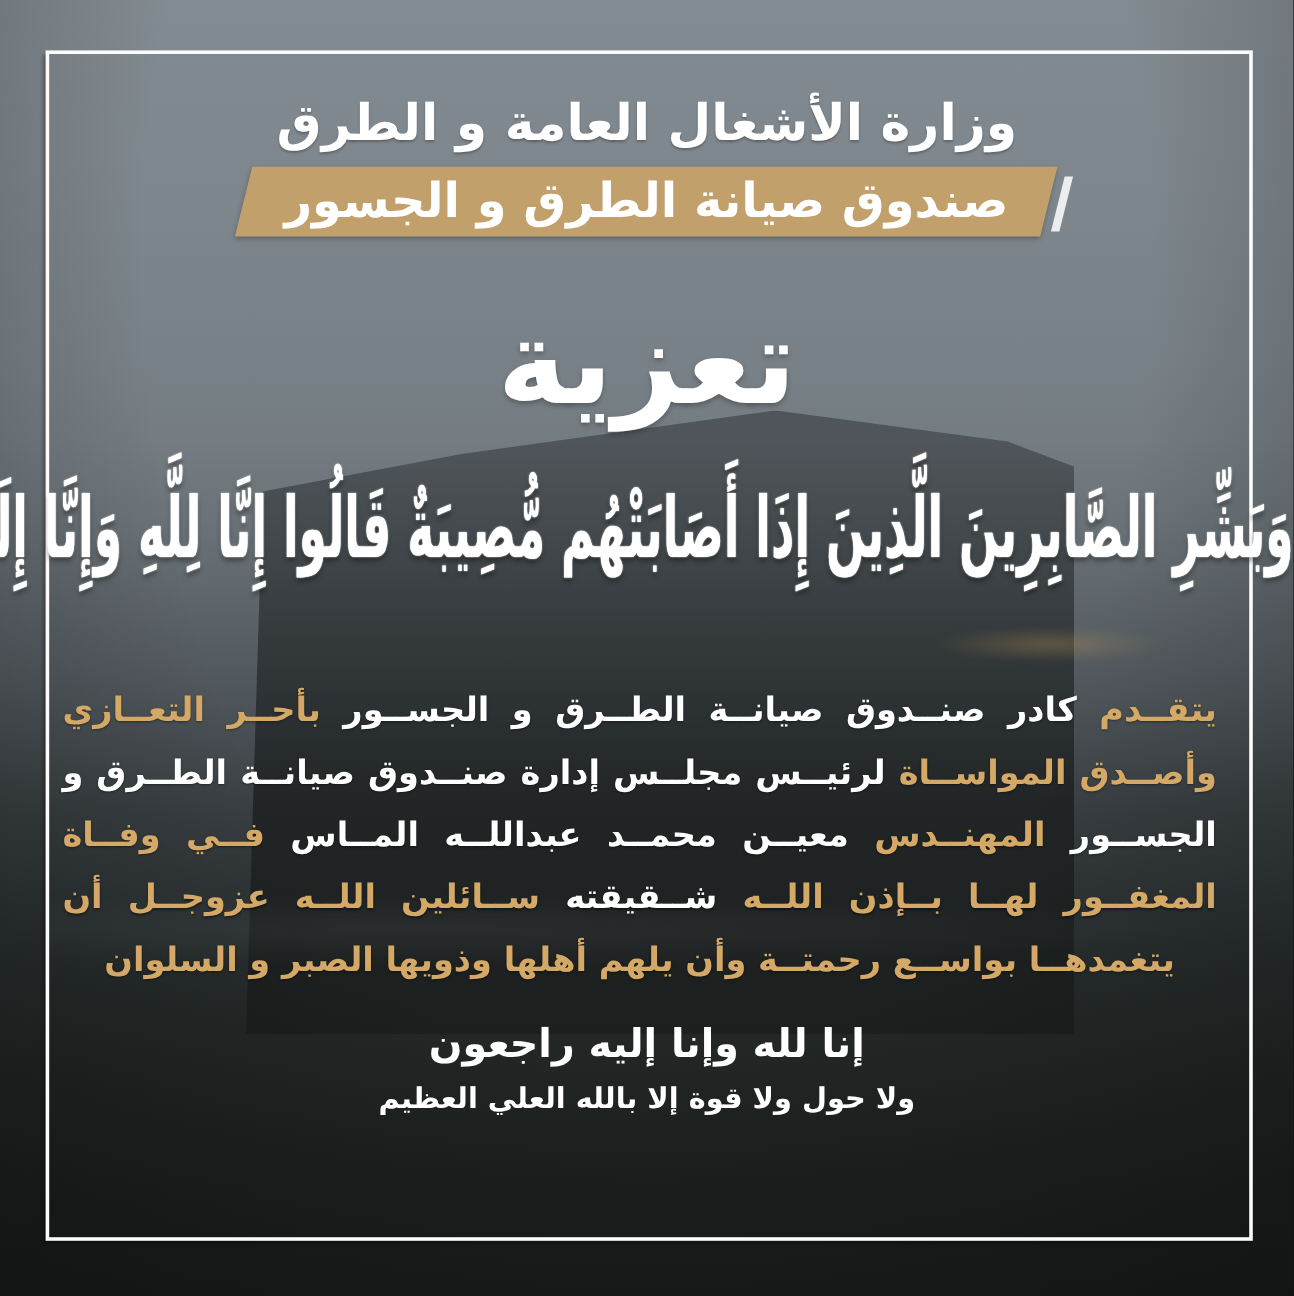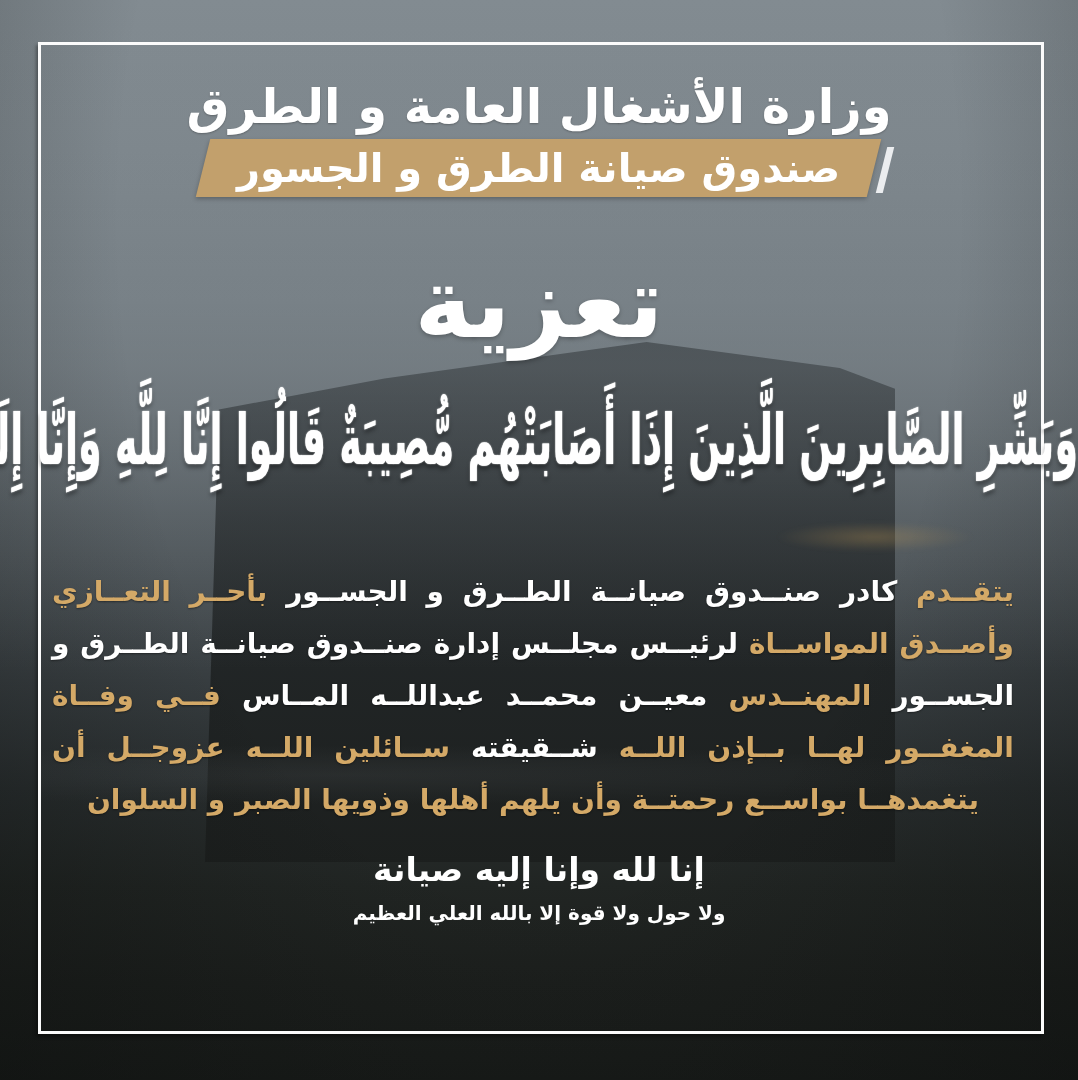--- a/index.html
+++ b/index.html
@@ -34,21 +34,21 @@
 
   
   .frame{position:absolute;left:38px;top:42px;width:1006px;height:992px;
     border:3px solid var(--frame-white);
     box-shadow:-2px 3px 3px rgba(0,0,0,.35);}
 
   
   .content{position:absolute;inset:0;text-align:center;color:var(--text-white);}
 
   .ministry{position:absolute;top:78px;left:0;right:0;
-    font-size:48px;font-weight:bold;letter-spacing:0;
+    font-size:42px;font-weight:bold;letter-spacing:0;
     text-shadow:0 1px 2px rgba(0,0,0,.25);}
 
   .banner-wrap{position:absolute;top:139px;left:0;right:0;height:58px;}
   .banner{position:relative;display:inline-block;height:58px;line-height:58px;
     padding:0 34px;background:var(--banner-gold);
     transform:skewX(-14deg);box-shadow:0 2px 4px rgba(0,0,0,.25);}
   .banner-accent{position:absolute;right:-15px;top:8px;width:7px;height:46px;
     background:rgba(247,248,249,.9);}
   .banner-text{display:inline-block;transform:skewX(14deg);
     font-size:40px;font-weight:bold;color:var(--text-white);}
@@ -65,21 +65,21 @@
   .condolence{position:absolute;top:566px;right:64px;left:52px;
     font-size:28px;font-weight:bold;line-height:52px;
     text-align:justify;text-align-last:center;
     text-shadow:0 1px 2px rgba(0,0,0,.4);}
   .seg-gold{color:var(--gold);}
   .seg-white{color:var(--text-white);}
 
   .closing-1{position:absolute;top:850px;left:0;right:0;
     font-size:33px;font-weight:bold;color:var(--text-white);}
   .closing-2{position:absolute;top:901px;left:0;right:0;
-    font-size:20px;font-weight:bold;color:var(--text-white);}
+    font-size:24px;font-weight:bold;color:var(--text-white);}
 </style>
 </head>
 <body>
 
 <div class="poster">
 
   <div class="bg-gradient"></div>
   <div class="kaaba-cube"></div>
   <div class="fog-veil"></div>
   <div class="kiswa-glow"></div>
@@ -98,18 +98,18 @@
         <span class="banner-text">صندوق صيانة الطرق و الجسور</span>
       </div>
     </div>
 
     <div class="title">تعزية</div>
 
     <div class="verse">وَبَشِّرِ الصَّابِرِينَ الَّذِينَ إِذَا أَصَابَتْهُم مُّصِيبَةٌ قَالُوا إِنَّا لِلَّهِ وَإِنَّا إِلَيْهِ رَاجِعُونَ</div>
 
     <p class="condolence"><span class="seg-gold">يتقــدم </span><span class="seg-white">كادر صنــدوق صيانــة الطــرق و الجســور </span><span class="seg-gold">بأحــر التعــازي وأصــدق المواســاة </span><span class="seg-white">لرئيــس مجلــس إدارة صنــدوق صيانــة الطــرق و الجســور </span><span class="seg-gold">المهنــدس </span><span class="seg-white">معيــن محمــد عبداللــه المــاس </span><span class="seg-gold">فــي وفــاة المغفــور لهــا بــإذن اللــه </span><span class="seg-white">شــقيقته </span><span class="seg-gold">ســائلين اللــه عزوجــل أن يتغمدهــا بواســع رحمتــة وأن يلهم أهلها  وذويها الصبر و السلوان</span></p>
 
-    <div class="closing-1">إنا لله وإنا إليه صيانة</div>
+    <div class="closing-1">إنا لله وإنا إليه راجعون</div>
 
     <div class="closing-2">ولا حول ولا قوة إلا بالله العلي العظيم</div>
 
   </div>
 </div>
 
 </body></html>

